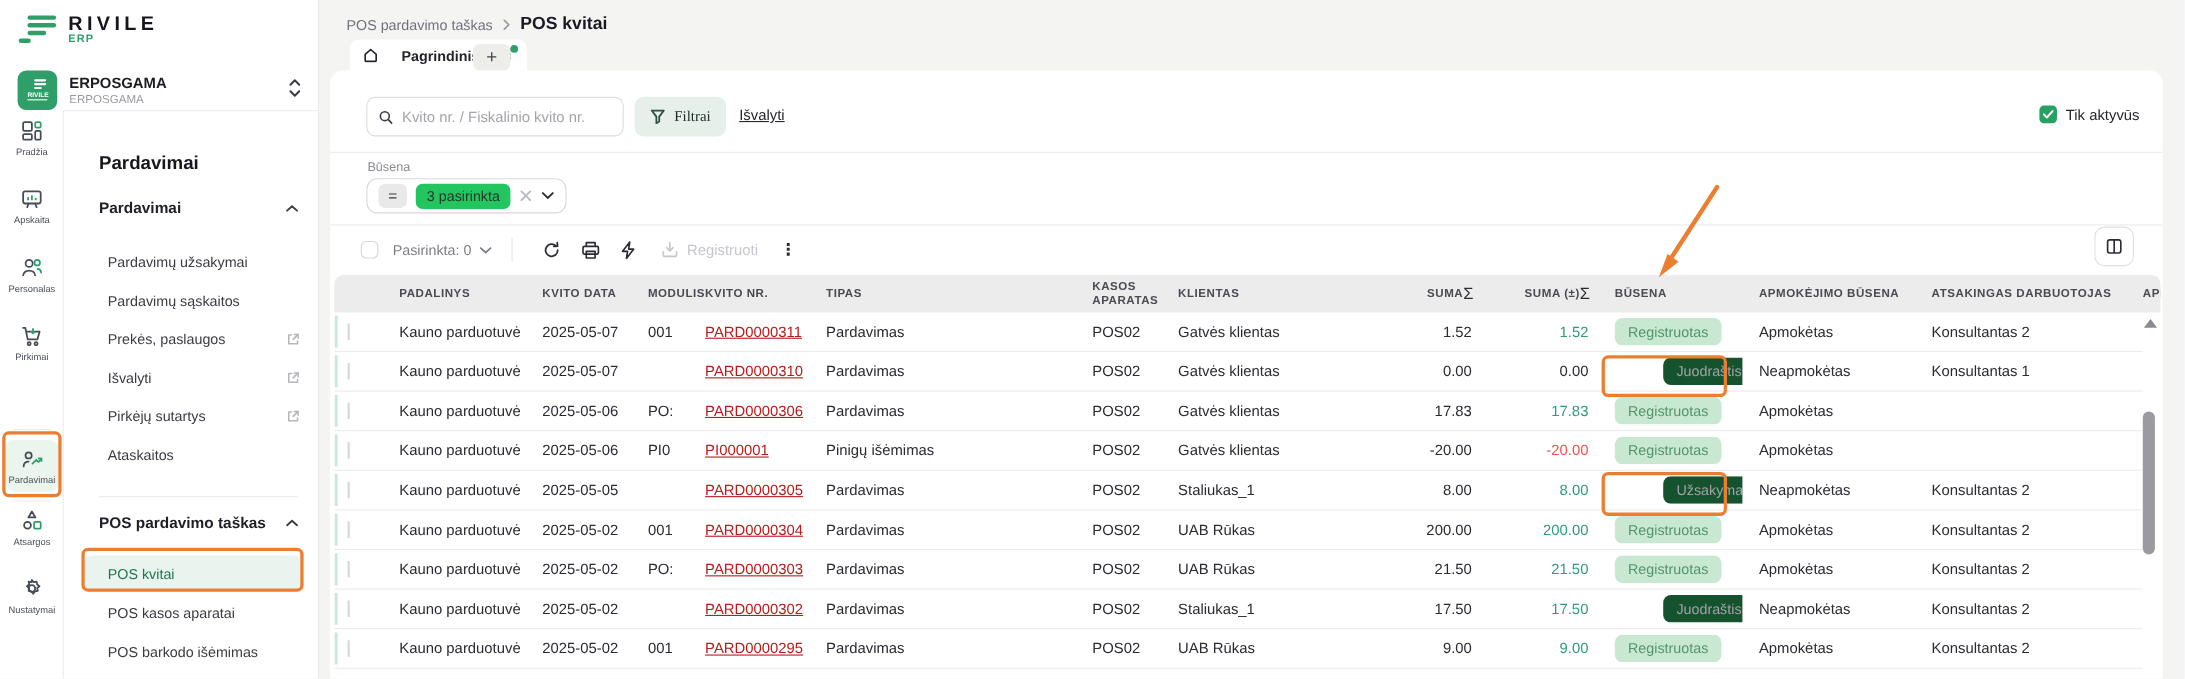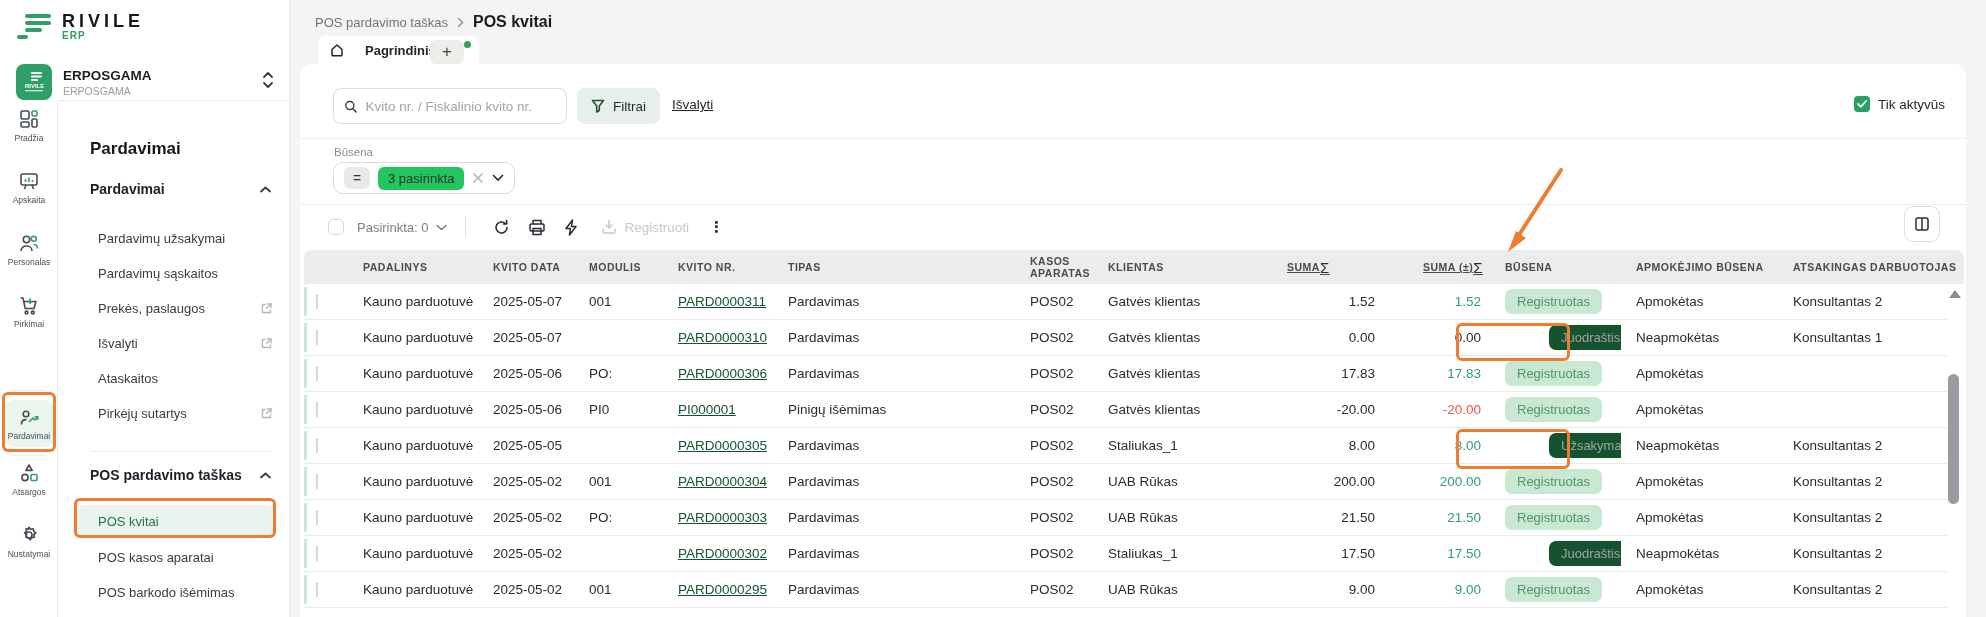--- a/index.html
+++ b/index.html
@@ -43,21 +43,21 @@
   .tab { position:absolute; left:28px; top:36px; height:28px; background:#fff; border-radius:8px 8px 0 0; display:flex; align-items:center; gap:21px; padding:0 10px 0 12px; cursor:pointer; }
   .tab-label { font-size:13px; font-weight:bold; color:#23232c; }
   .tab-dots { position:relative; width:12px; height:16px; display:flex; align-items:center; justify-content:center; color:#3a3a44; font-size:13px; font-weight:bold; letter-spacing:0; }
   .tab-dots .gd { position:absolute; right:-2px; top:-1px; width:7px; height:7px; border-radius:50%; background:#2aa365; }
   .tab-add { position:absolute; left:140px; top:40px; width:34px; height:24px; border-radius:6px; background:#ededea; display:flex; align-items:center; justify-content:center; font-size:17px; color:#44444c; cursor:pointer; }
 
   .card { position:absolute; left:10px; top:64px; width:1666px; bottom:0; background:#fff; border-radius:12px 12px 0 0; overflow:hidden; }
   .search { position:absolute; left:33px; top:24px; width:234px; height:36px; border:1px solid #dcdcdc; border-radius:8px; display:flex; align-items:center; gap:8px; padding:0 10px; background:#fff; }
   .search input { border:0; outline:0; width:100%; font-size:13.5px; font-family:inherit; color:#3a3a44; background:transparent; }
   .search input::placeholder { color:#a3a3ab; }
-  .btn-filter { position:absolute; left:277px; top:24px; height:36px; padding:0 14px; background:#e6efe9; border:0; border-radius:8px; display:flex; align-items:center; gap:8px; font-size:13.5px; font-weight:500; color:#21302a; font-family:Liberation Sans, sans-serif; cursor:pointer; }
+  .btn-filter { position:absolute; left:277px; top:24px; height:36px; padding:0 14px; background:#e6efe9; border:0; border-radius:8px; display:flex; align-items:center; gap:8px; font-size:13.5px; font-weight:500; color:#21302a; font-family:Liberation Serif, serif; cursor:pointer; }
   .lnk-clear { position:absolute; left:372px; top:33px; font-size:13.5px; color:#26262e; text-decoration:underline; cursor:pointer; }
   .active-only { position:absolute; left:1554px; top:32px; display:flex; align-items:center; gap:8px; cursor:pointer; }
   .active-only .cb { width:16px; height:16px; border-radius:4px; background:#27a163; display:flex; align-items:center; justify-content:center; }
   .active-only .lbl { font-size:13.5px; color:#26262e; }
   .hdiv { position:absolute; left:0; right:0; border-top:1px solid #ececec; }
   .f-label { position:absolute; left:34px; top:82px; font-size:11.5px; color:#8b8b94; }
   .f-control { position:absolute; left:33px; top:98px; height:32px; display:flex; align-items:center; gap:8px; padding:0 10px; border:1px solid #d9d9d9; border-radius:10px; cursor:pointer; }
   .f-op { width:26px; height:22px; background:#e9e9e9; border-radius:6px; display:flex; align-items:center; justify-content:center; font-size:14px; color:#3a3a44; }
   .f-chip { background:#22c55e; border-radius:6px; padding:4px 10px; font-size:13px; color:#26352c; }
   .f-x { color:#b9b9bf; display:flex; }
@@ -69,32 +69,32 @@
   .tb-vdiv { width:1px; height:22px; background:#e5e5e5; margin:0 18px; }
   .tb-ic { margin:0 9px; display:flex; cursor:pointer; color:#2b2b33; }
   .tb-reg { margin-left:14px; display:flex; align-items:center; gap:8px; color:#c6c6cc; font-size:13.5px; cursor:default; }
   .tb-kebab { margin-left:20px; color:#2b2b33; font-size:15px; font-weight:bold; cursor:pointer; letter-spacing:0; }
   .tb-cols { position:absolute; right:26px; top:2px; width:36px; height:36px; border:1px solid #dfdfdf; border-radius:9px; background:#fff; display:flex; align-items:center; justify-content:center; cursor:pointer; }
 
   
   .thead { position:absolute; left:4px; top:186px; width:1660px; height:34px; background:#ececec; border-radius:8px 8px 0 0; display:flex; align-items:center; overflow:hidden; }
   .th { font-size:10.5px; font-weight:bold; letter-spacing:.5px; color:#4a4a52; padding-left:15px; white-space:nowrap; flex:0 0 auto; }
   .th.wrap { white-space:normal; line-height:1.15; }
-  .th.num { display:flex; align-items:center; justify-content:flex-start; padding-right:12px; padding-left:34px;text-decoration:underline; }
+  .th.num { display:flex; align-items:center; justify-content:flex-end; padding-right:12px; padding-left:34px; }
   .th .sig { font-size:15px; font-weight:normal; color:#2b2b33; }
   .tbody { position:absolute; left:4px; top:220px; width:1644px; bottom:0; overflow:hidden; }
   .trow { position:relative; display:flex; align-items:center; height:36px; border-bottom:1px solid #ebebeb; white-space:nowrap; }
   .trow::before { content:""; position:absolute; left:0; top:3px; bottom:3px; width:3px; background:#cde8d8; }
   .td { flex:0 0 auto; padding-left:15px; font-size:13.5px; color:#2a2a33; overflow:hidden; }
   .td.num { text-align:right; padding-right:14px; padding-left:0; }
-  .c0{width:44px; padding-left:12px;} .c1{width:130px;} .c2{width:96px;} .c3{width:52px;} .c4{width:110px;margin-left:37px;}
+  .c0{width:44px; padding-left:12px;} .c1{width:130px;} .c2{width:96px;} .c3{width:52px;} .c4{width:110px;}
   .c5{width:242px;} .c6{width:78px;} .c7{width:160px;} .c8{width:136px;} .c9{width:106px;}
   .c10{width:126px; padding-left:10px;} .c11{width:157px;} .c12{width:192px;} .c13{width:60px;}
   .row-cb { width:16px; height:16px; border:1.5px solid #d8d8d8; border-radius:5px; cursor:pointer; }
-  .link { color:#14532d; text-decoration:underline; font-weight:500; cursor:pointer; }
+  .link { color:#b91c1c; text-decoration:underline; font-weight:500; cursor:pointer; }
   .badge { display:inline-block; padding:5px 12px; border-radius:7px; font-size:13px; }
   .badge-green { background:#c8e8d2; color:#53946c; }
   .badge-gray { background:#14532d; color:#a2a2a8;margin-left:44px; }
   .amt-green { color:#2f9a80; } .amt-red { color:#ef5350; } .amt-plain { color:#2a2a33; }
 
   .vscroll-up { position:absolute; left:1649px; top:226px; width:0; height:0; border-left:6px solid transparent; border-right:6px solid transparent; border-bottom:8px solid #8a8a90; }
   .vscroll-thumb { position:absolute; left:1648px; top:310px; width:11px; height:130px; background:#9a9aa0; border-radius:7px; cursor:pointer; }
 
   
   .ann-box { position:absolute; border:3px solid #ED7D31; border-radius:6px; z-index:50; pointer-events:none; }
@@ -246,33 +246,33 @@
               <span class="ext">
                 <svg width="13" height="13" viewBox="0 0 13 13" fill="none" stroke="#b5b5bc" stroke-width="1.4" stroke-linecap="round" stroke-linejoin="round">
                   <path d="M5 2.5H2.5v8h8V8"></path>
                   <path d="M7.5 2h3.5v3.5"></path>
                   <path d="M11 2L6.5 6.5"></path>
                 </svg>
               </span>
             </div>
 
             <div class="p-item">
-              <span>Ataskaitos</span>
-
-            </div>
-
-            <div class="p-item">
               <span>Pirkėjų sutartys</span>
               <span class="ext">
                 <svg width="13" height="13" viewBox="0 0 13 13" fill="none" stroke="#b5b5bc" stroke-width="1.4" stroke-linecap="round" stroke-linejoin="round">
                   <path d="M5 2.5H2.5v8h8V8"></path>
                   <path d="M7.5 2h3.5v3.5"></path>
                   <path d="M11 2L6.5 6.5"></path>
                 </svg>
               </span>
+            </div>
+
+            <div class="p-item">
+              <span>Ataskaitos</span>
+
             </div>
           </div>
 
         <div class="p-div" style="top:350px"></div>
 
         <div class="p-sec" style="top:366px">
           <span>POS pardavimo taškas</span>
           <svg width="11" height="7" viewBox="0 0 11 7" fill="none" stroke="#3a3a44" stroke-width="1.7" stroke-linecap="round">
               <polyline points="1,5.5 5.5,1.5 10,5.5"></polyline>
             </svg>

